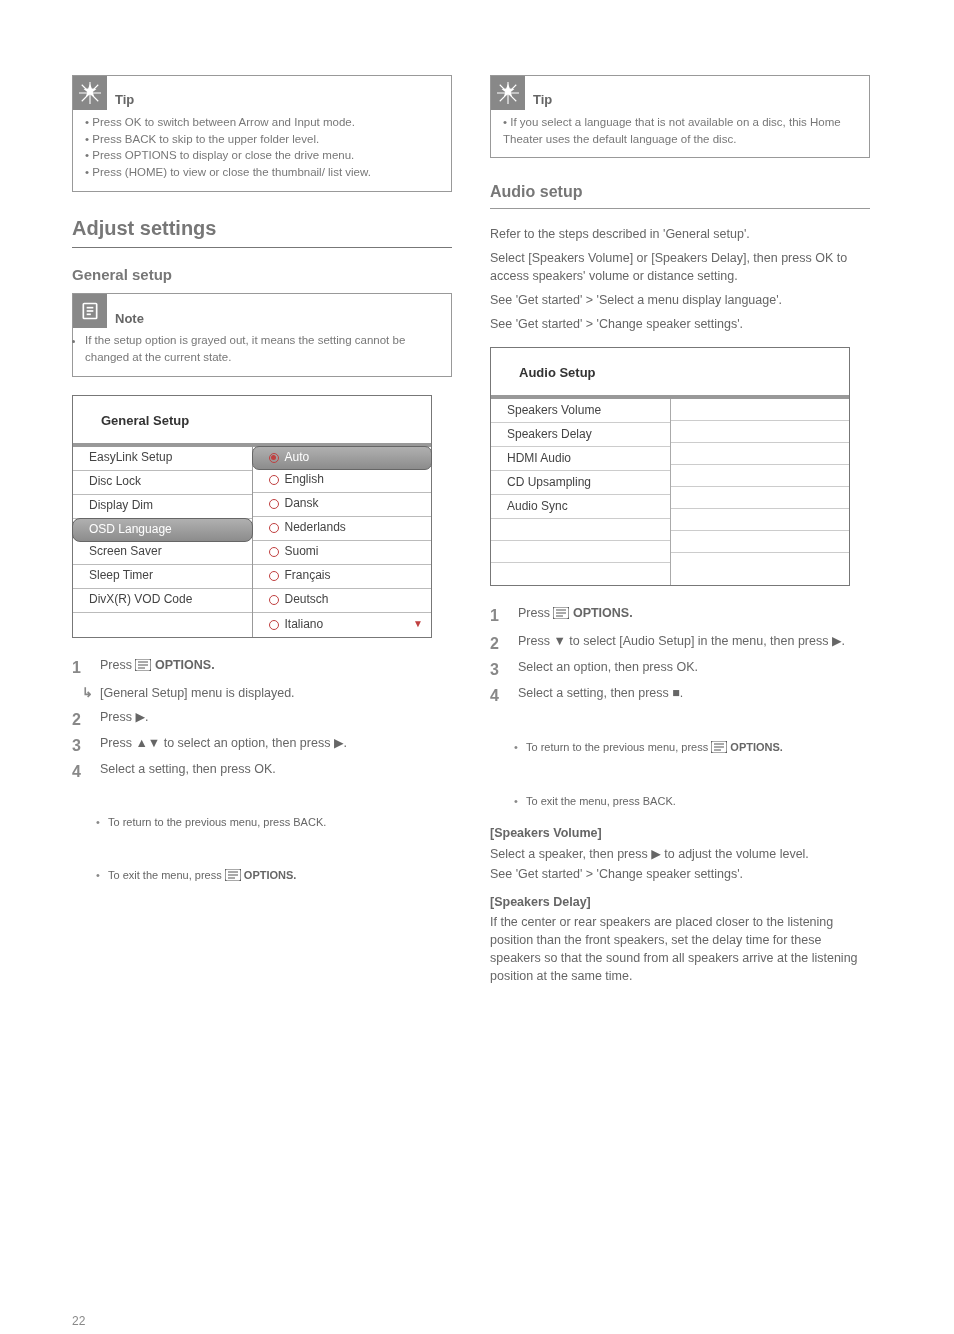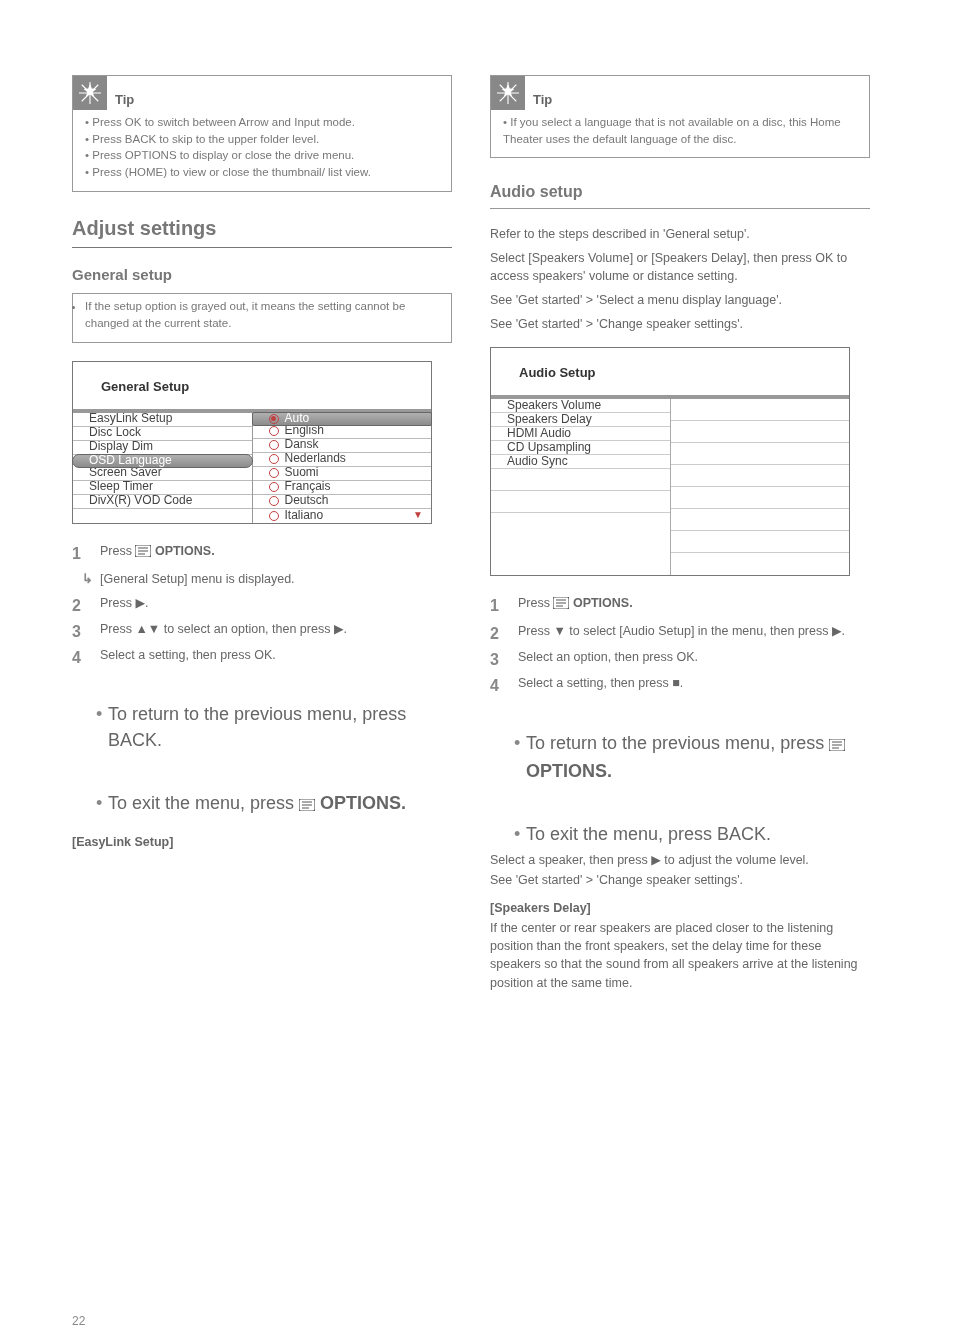--- a/index.html
+++ b/index.html
@@ -116,39 +116,39 @@
   }
   .menu-left, .menu-right {
     display: flex;
     flex-direction: column;
   }
   .menu-left { flex: 1; }
   .menu-right { flex: 1; border-left: 1px solid #999; }
   .menu-left .row, .menu-right .row {
     padding: 3px 8px 3px 16px;
     border-bottom: 1px solid #bbb;
-    height: 14px;
+    height: 24px;
     display: flex;
     align-items: center;
     color: #444;
   }
   .menu-left .row.sel {
     background: linear-gradient(#b0b0b0,#8c8c8c);
     color: #fff;
     border: 1.5px solid #666;
     border-radius: 8px;
     margin: -1px;
     position: relative;
     z-index: 1;
   }
   .menu-right .row.sel {
     background: linear-gradient(#b0b0b0,#8c8c8c);
     color: #fff;
     border: 1.5px solid #666;
-    border-radius: 2px;
+    border-radius: 7px;
     margin: -1px;
     position: relative;
     z-index: 1;
   }
   .radio {
     display: inline-flex;
     width: 10px; height: 10px;
     border: 1.5px solid #c04040;
     border-radius: 50%;
     margin-right: 6px;
@@ -206,21 +206,21 @@
   .sub-arrow::before {
     content: "↳";
     position: absolute;
     left: 10px;
     color: #888;
     font-size: 13px;
     font-weight: bold;
   }
   .sub-bullet {
     padding-left: 36px;
-    font-size: 18px;
+    font-size: 11px;
     color: #666;
     margin-bottom: 4px;
     position: relative;
     margin-top: 37px;
   }
   .sub-bullet::before {
     content: "•";
     position: absolute;
     left: 24px;
     color: #888;
@@ -255,20 +255,31 @@
         <li>Press OPTIONS to display or close the drive menu.</li>
         <li>Press (HOME) to view or close the thumbnail/ list view.</li>
       </ul>
     </div>
   </div>
 
   <h2 class="section">Adjust settings</h2>
   <h3 class="subsection">General setup</h3>
 
   <div class="note-box">
+    <div class="tip-head">
+      <div class="note-icon-wrap">
+        <svg width="20" height="20" viewBox="0 0 24 24">
+            <rect x="4" y="3" width="16" height="18" rx="1" fill="none" stroke="#fff" stroke-width="2"></rect>
+            <line x1="8" y1="8" x2="16" y2="8" stroke="#fff" stroke-width="2"></line>
+            <line x1="8" y1="12" x2="16" y2="12" stroke="#fff" stroke-width="2"></line>
+            <line x1="8" y1="16" x2="13" y2="16" stroke="#fff" stroke-width="2"></line>
+          </svg>
+      </div>
+      <span class="tip-title">Note</span>
+    </div>
     <div class="note-body">
       <ul>
         <li>If the setup option is grayed out, it means the setting cannot be changed at the current state.</li>
       </ul>
     </div>
   </div>
 
   <div class="menu">
     <div class="menu-title">General Setup</div>
     <div class="menu-body">
@@ -353,23 +364,20 @@
     <span>To exit the menu, press </span>
     <span class="ib"><svg width="16" height="12" viewBox="0 0 16 12">
           <rect x="0" y="0" width="16" height="12" rx="2" fill="none" stroke="#555" stroke-width="1.2"></rect>
           <line x1="3" y1="3" x2="13" y2="3" stroke="#555"></line>
           <line x1="3" y1="6" x2="13" y2="6" stroke="#555"></line>
           <line x1="3" y1="9" x2="10" y2="9" stroke="#555"></line>
         </svg></span>
     <span class="bold"> OPTIONS.</span>
   </div>
 
-  <div style="margin-top:14px; font-size:12.5px; color:#666">
-    <span class="bold">[EasyLink Setup]</span>
-  </div>
 </div>
 
 <div class="col right">
 
   <div class="tip-box">
     <div class="tip-head">
       <div class="tip-icon-wrap">
         <svg width="22" height="22" viewBox="0 0 24 24">
             <path d="M12 2l2 5 5 .5-4 3.5 1.5 5L12 13l-4.5 3 1.5-5-4-3.5 5-.5z" fill="#fff"></path>
             <path d="M12 0v24M0 12h24M3 3l18 18M21 3L3 21" stroke="#fff" stroke-width="1.2"></path>
@@ -445,20 +453,23 @@
           <line x1="3" y1="3" x2="13" y2="3" stroke="#555"></line>
           <line x1="3" y1="6" x2="13" y2="6" stroke="#555"></line>
           <line x1="3" y1="9" x2="10" y2="9" stroke="#555"></line>
         </svg></span>
     <span class="bold"> OPTIONS.</span>
   </div>
   <div class="sub-bullet">
     <span>To exit the menu, press BACK.</span>
   </div>
 
+  <div style="margin-top:14px; font-size:12.5px; color:#666">
+    <span class="bold">[Speakers Volume]</span>
+  </div>
   <div style="font-size:12.5px; color:#666; margin-top:2px">
     <span>Select a speaker, then press </span><span>▶</span><span> to adjust the volume level.</span>
   </div>
   <div style="font-size:12.5px; color:#666; margin-top:2px">See 'Get started' &gt; 'Change speaker settings'.</div>
 
   <div style="margin-top:10px; font-size:12.5px; color:#666">
     <span class="bold">[Speakers Delay]</span>
   </div>
   <div style="font-size:12.5px; color:#666; margin-top:2px">If the center or rear speakers are placed closer to the listening position than the front speakers, set the delay time for these speakers so that the sound from all speakers arrive at the listening position at the same time.</div>
 </div>

